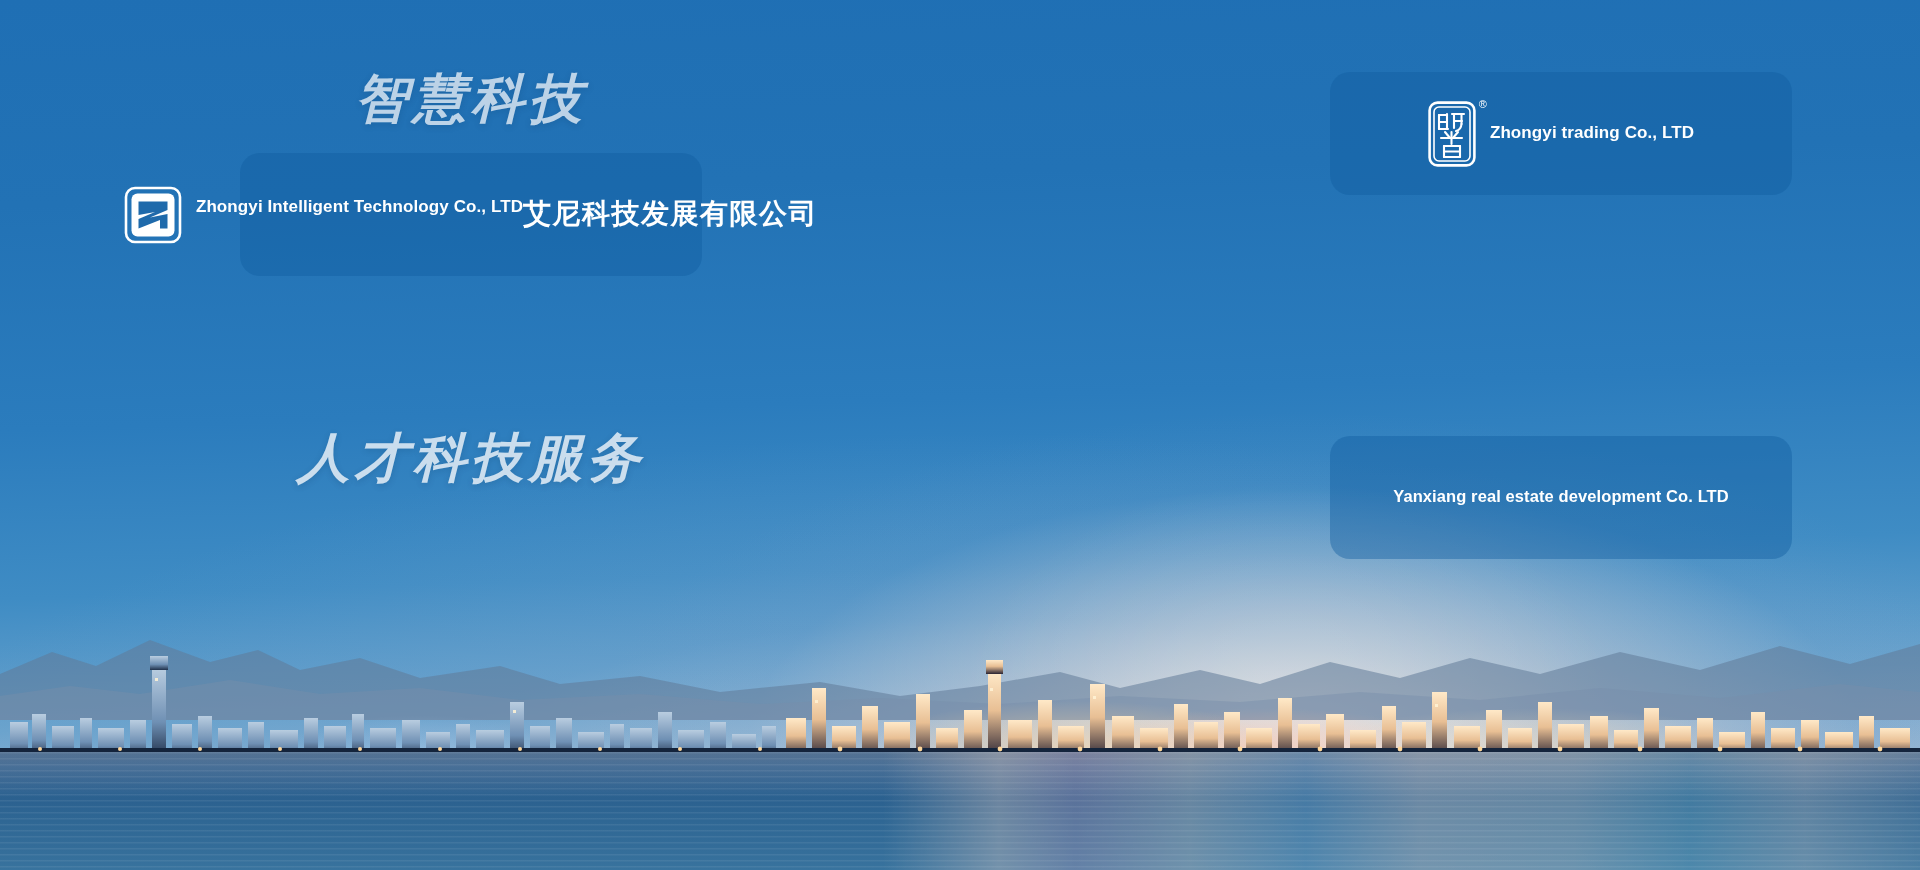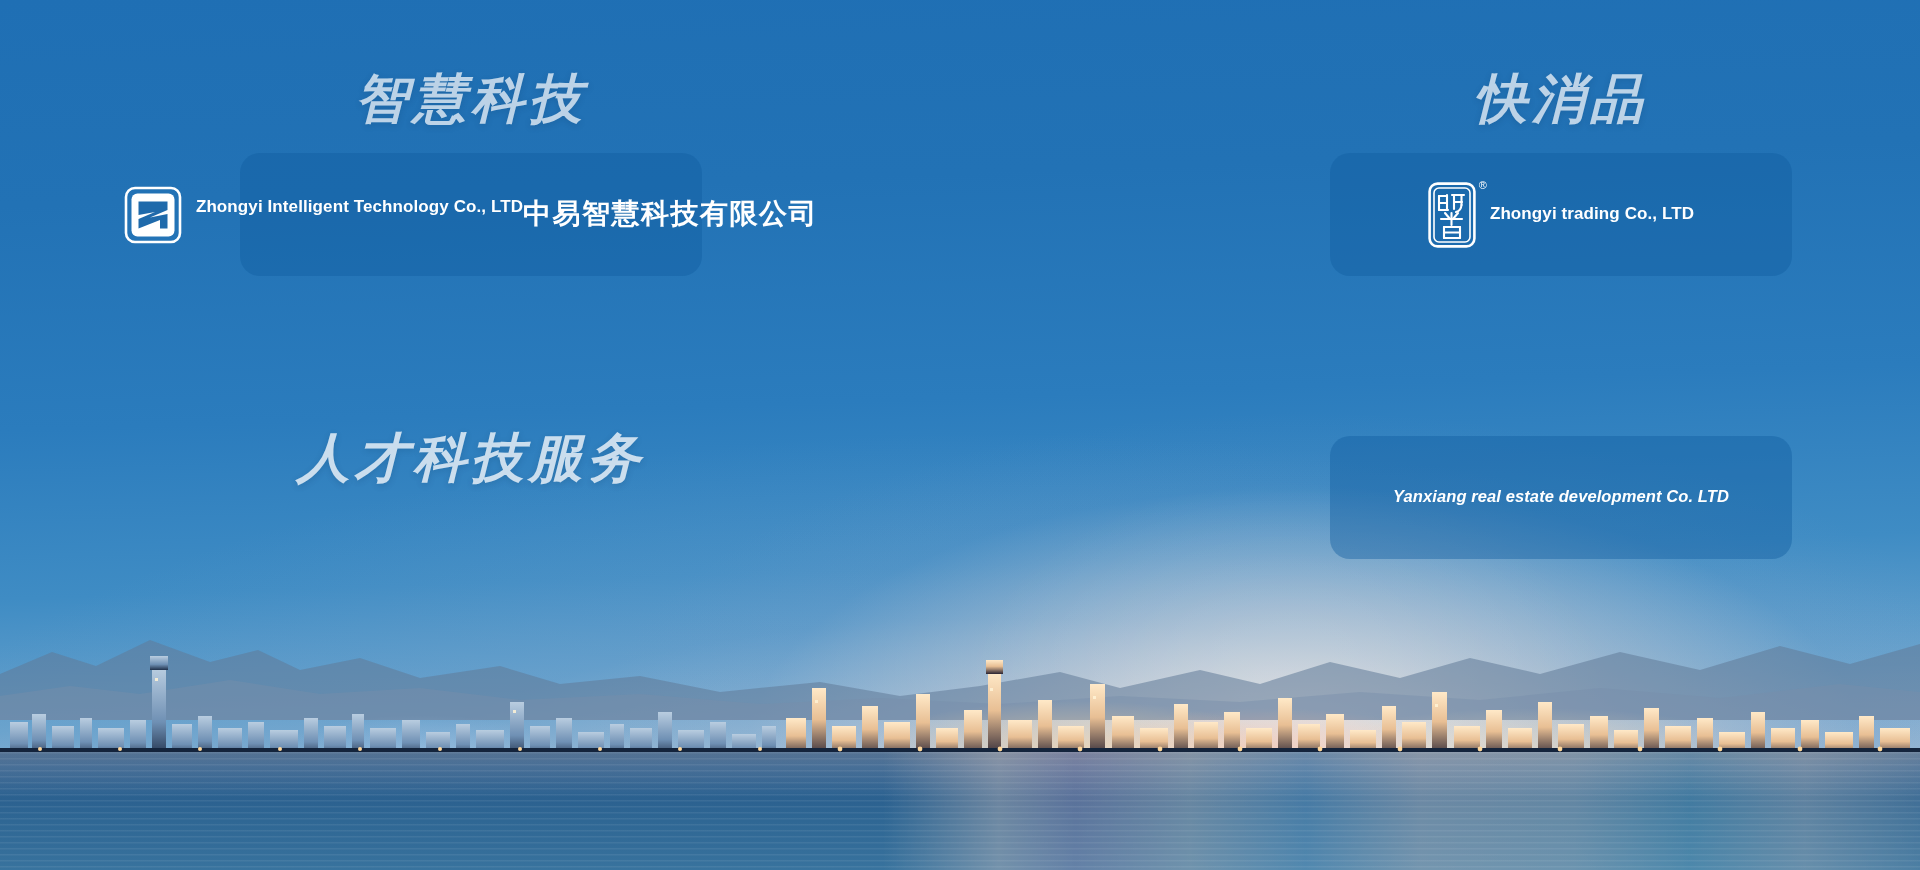--- a/index.html
+++ b/index.html
@@ -140,21 +140,21 @@
     height: 123px;
     border-radius: 20px;
     background: rgba(17,92,160,0.42);
     display: flex;
     align-items: center;
     justify-content: center;
     padding: 0 22px;
   }
 
   .card-row { display: flex; align-items: center; gap: 14px; }
-  .card-centered .card-row { justify-content: center; font-style: italic; }
+  .card-centered .card-row { justify-content: center; }
 
   .logo-wrap { position: relative; flex: 0 0 auto; display:flex; align-items:center; }
   .logo-wrap svg { display:block; }
 
   .reg-mark {
     position: absolute;
     top: -2px;
     right: -11px;
     font-size: 11px;
     color: #ffffff;
@@ -350,30 +350,29 @@
           <div class="card-row">
             <div class="logo-wrap">
               <svg width="58" height="58" viewBox="0 0 58 58">
                 <rect x="2" y="2" width="54" height="54" rx="9" fill="none" stroke="#ffffff" stroke-width="2.6"></rect>
                 <rect x="7.5" y="7.5" width="43" height="43" rx="6" fill="#ffffff"></rect>
                 <path d="M14.5 15.5 L43.5 15.5 L43.5 24 L26 31.5 L43.5 28 L43.5 42.5 L36 42.5 L36 34 L14.5 42.5 L14.5 33 L31 26 L14.5 29 Z" fill="#1f6aab"></path>
               </svg>
             </div>
             <div class="names">
               <div class="name-en">Zhongyi Intelligent Technology Co., LTD</div>
-              <div class="name-cn">中易智慧科技有限公司</div>
+              <div class="name-cn">艾尼科技发展有限公司</div>
             </div>
           </div>
         </div>
       </div>
     </div>
 
     <div class="segment seg-2">
       <div class="segment-inner">
-        <div class="seg-heading">快消品</div>
         <div class="card">
           <div class="card-row">
             <div class="logo-wrap">
               <svg width="48" height="66" viewBox="0 0 48 66">
                 <rect x="1.6" y="1.6" width="44.8" height="62.8" rx="8" fill="none" stroke="#ffffff" stroke-width="2.6"></rect>
                 <rect x="6" y="6" width="36" height="54" rx="5" fill="none" stroke="#ffffff" stroke-width="1.6"></rect>
 
                 <g fill="none" stroke="#ffffff" stroke-width="2.1" stroke-linecap="round">
                   <path d="M11 14 L11 28"></path>
                   <path d="M11 14 L19 14"></path>

